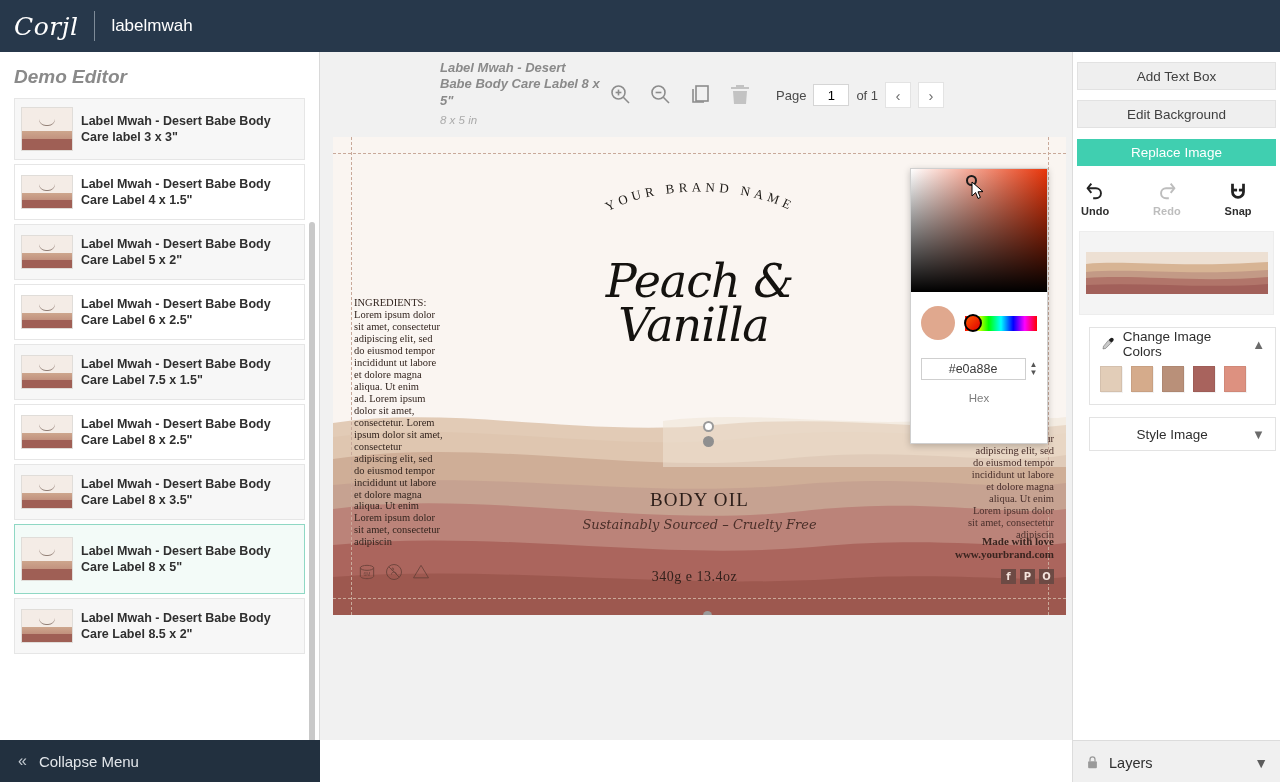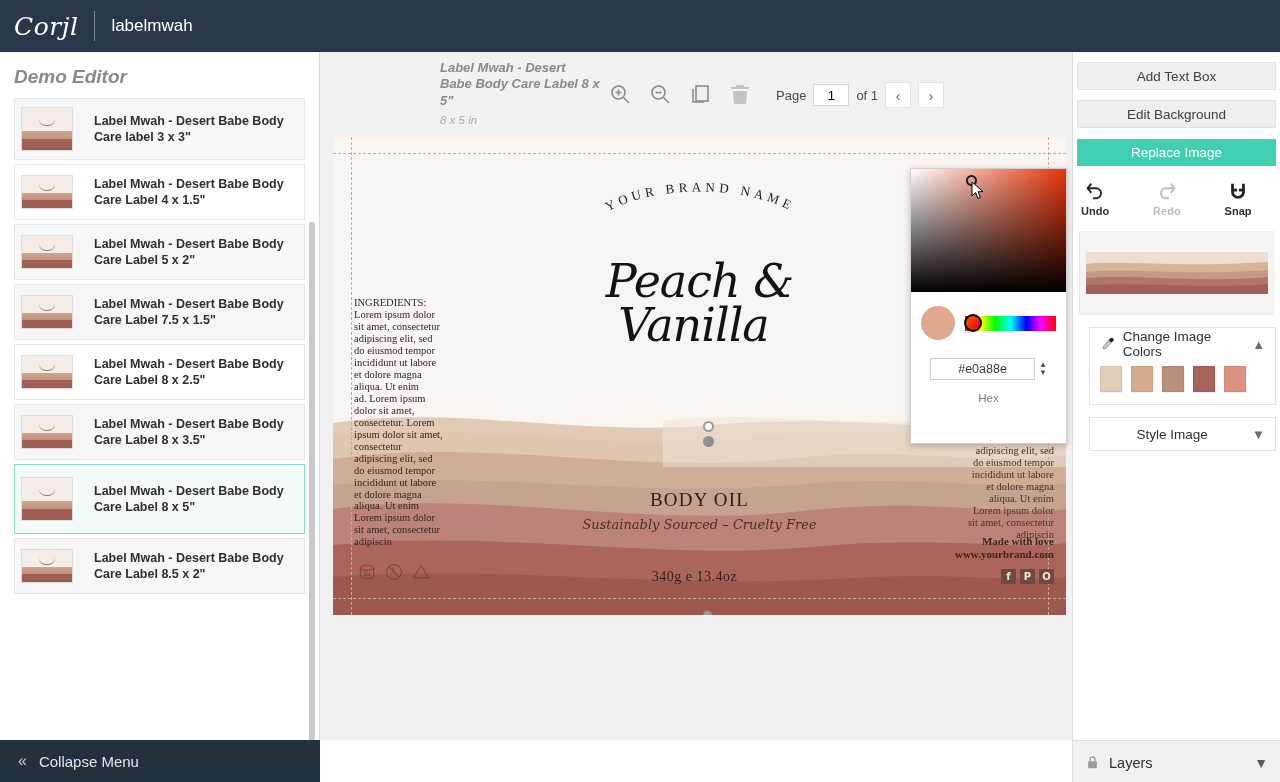--- a/index.html
+++ b/index.html
@@ -29,21 +29,21 @@
   .sidebar {
     position: absolute; left: 0; top: 52px; width: 320px; height: 688px;
     background: #ffffff; border-right: 1px solid #d9d9d9; overflow: hidden;
   }
   .sidebar-title {
     font-style: italic; font-weight: bold; font-size: 19px; color: #8a8a8a;
     padding: 14px 4px 10px 14px;
   }
   .doc-list { position: relative; height: 612px; overflow: hidden; }
   .doc-item {
-    display: flex; align-items: center; gap: 21px;
+    display: flex; align-items: center; gap: 8px;
     margin: 0 14px 4px 14px; padding: 8px 6px;
     border: 1px solid #e6e6e6; background: #ffffff; min-height: 56px;
   }
   .doc-item.alt { background: #f7f7f7; }
   .doc-item.selected {
     border: 1px solid #8fd8c4; background: #f3fbf8; min-height: 70px;
   }
   .doc-thumb {
     width: 52px; height: 34px; flex: 0 0 52px;
     border: 1px solid #e0ddd9; background: #f4ece6;
@@ -168,21 +168,21 @@
   .hscroll-track {
     position: absolute; left: 0; top: 702px; width: 752px; height: 28px; background: #efefef;
   }
   .hscroll-thumb {
     position: absolute; left: 8px; top: 8px; width: 730px; height: 11px;
     background: #c8c8c8; border-radius: 6px;
   }
 
   
   .picker {
-    position: absolute; left: 910px; top: 168px; width: 157px; height: 276px;
+    position: absolute; left: 910px; top: 168px; width: 138px; height: 276px;
     background: #ffffff; border: 1px solid #cfcfcf; box-shadow: 0 2px 7px rgba(0,0,0,.22);
     z-index: 40;
   }
   .sv-area {
     position: relative; width: 100%; height: 123px;
     background:
       linear-gradient(to top, #000 0%, rgba(0,0,0,0) 100%),
       linear-gradient(to right, #fff 0%, #e8350a 100%);
   }
   .sv-dot {
@@ -302,20 +302,28 @@
 
       <div class="doc-item alt">
         <div class="doc-thumb">
           <div class="w1"></div>
             <div class="w2"></div>
             <div class="mark"></div>
         </div>
         <div class="doc-label">Label Mwah - Desert Babe Body Care Label 5 x 2"</div>
       </div>
 
+      <div class="doc-item">
+        <div class="doc-thumb">
+          <div class="w1"></div>
+            <div class="w2"></div>
+            <div class="mark"></div>
+        </div>
+        <div class="doc-label">Label Mwah - Desert Babe Body Care Label 6 x 2.5"</div>
+      </div>
 
       <div class="doc-item alt">
         <div class="doc-thumb">
           <div class="w1"></div>
             <div class="w2"></div>
             <div class="mark"></div>
         </div>
         <div class="doc-label">Label Mwah - Desert Babe Body Care Label 7.5 x 1.5"</div>
       </div>
 

